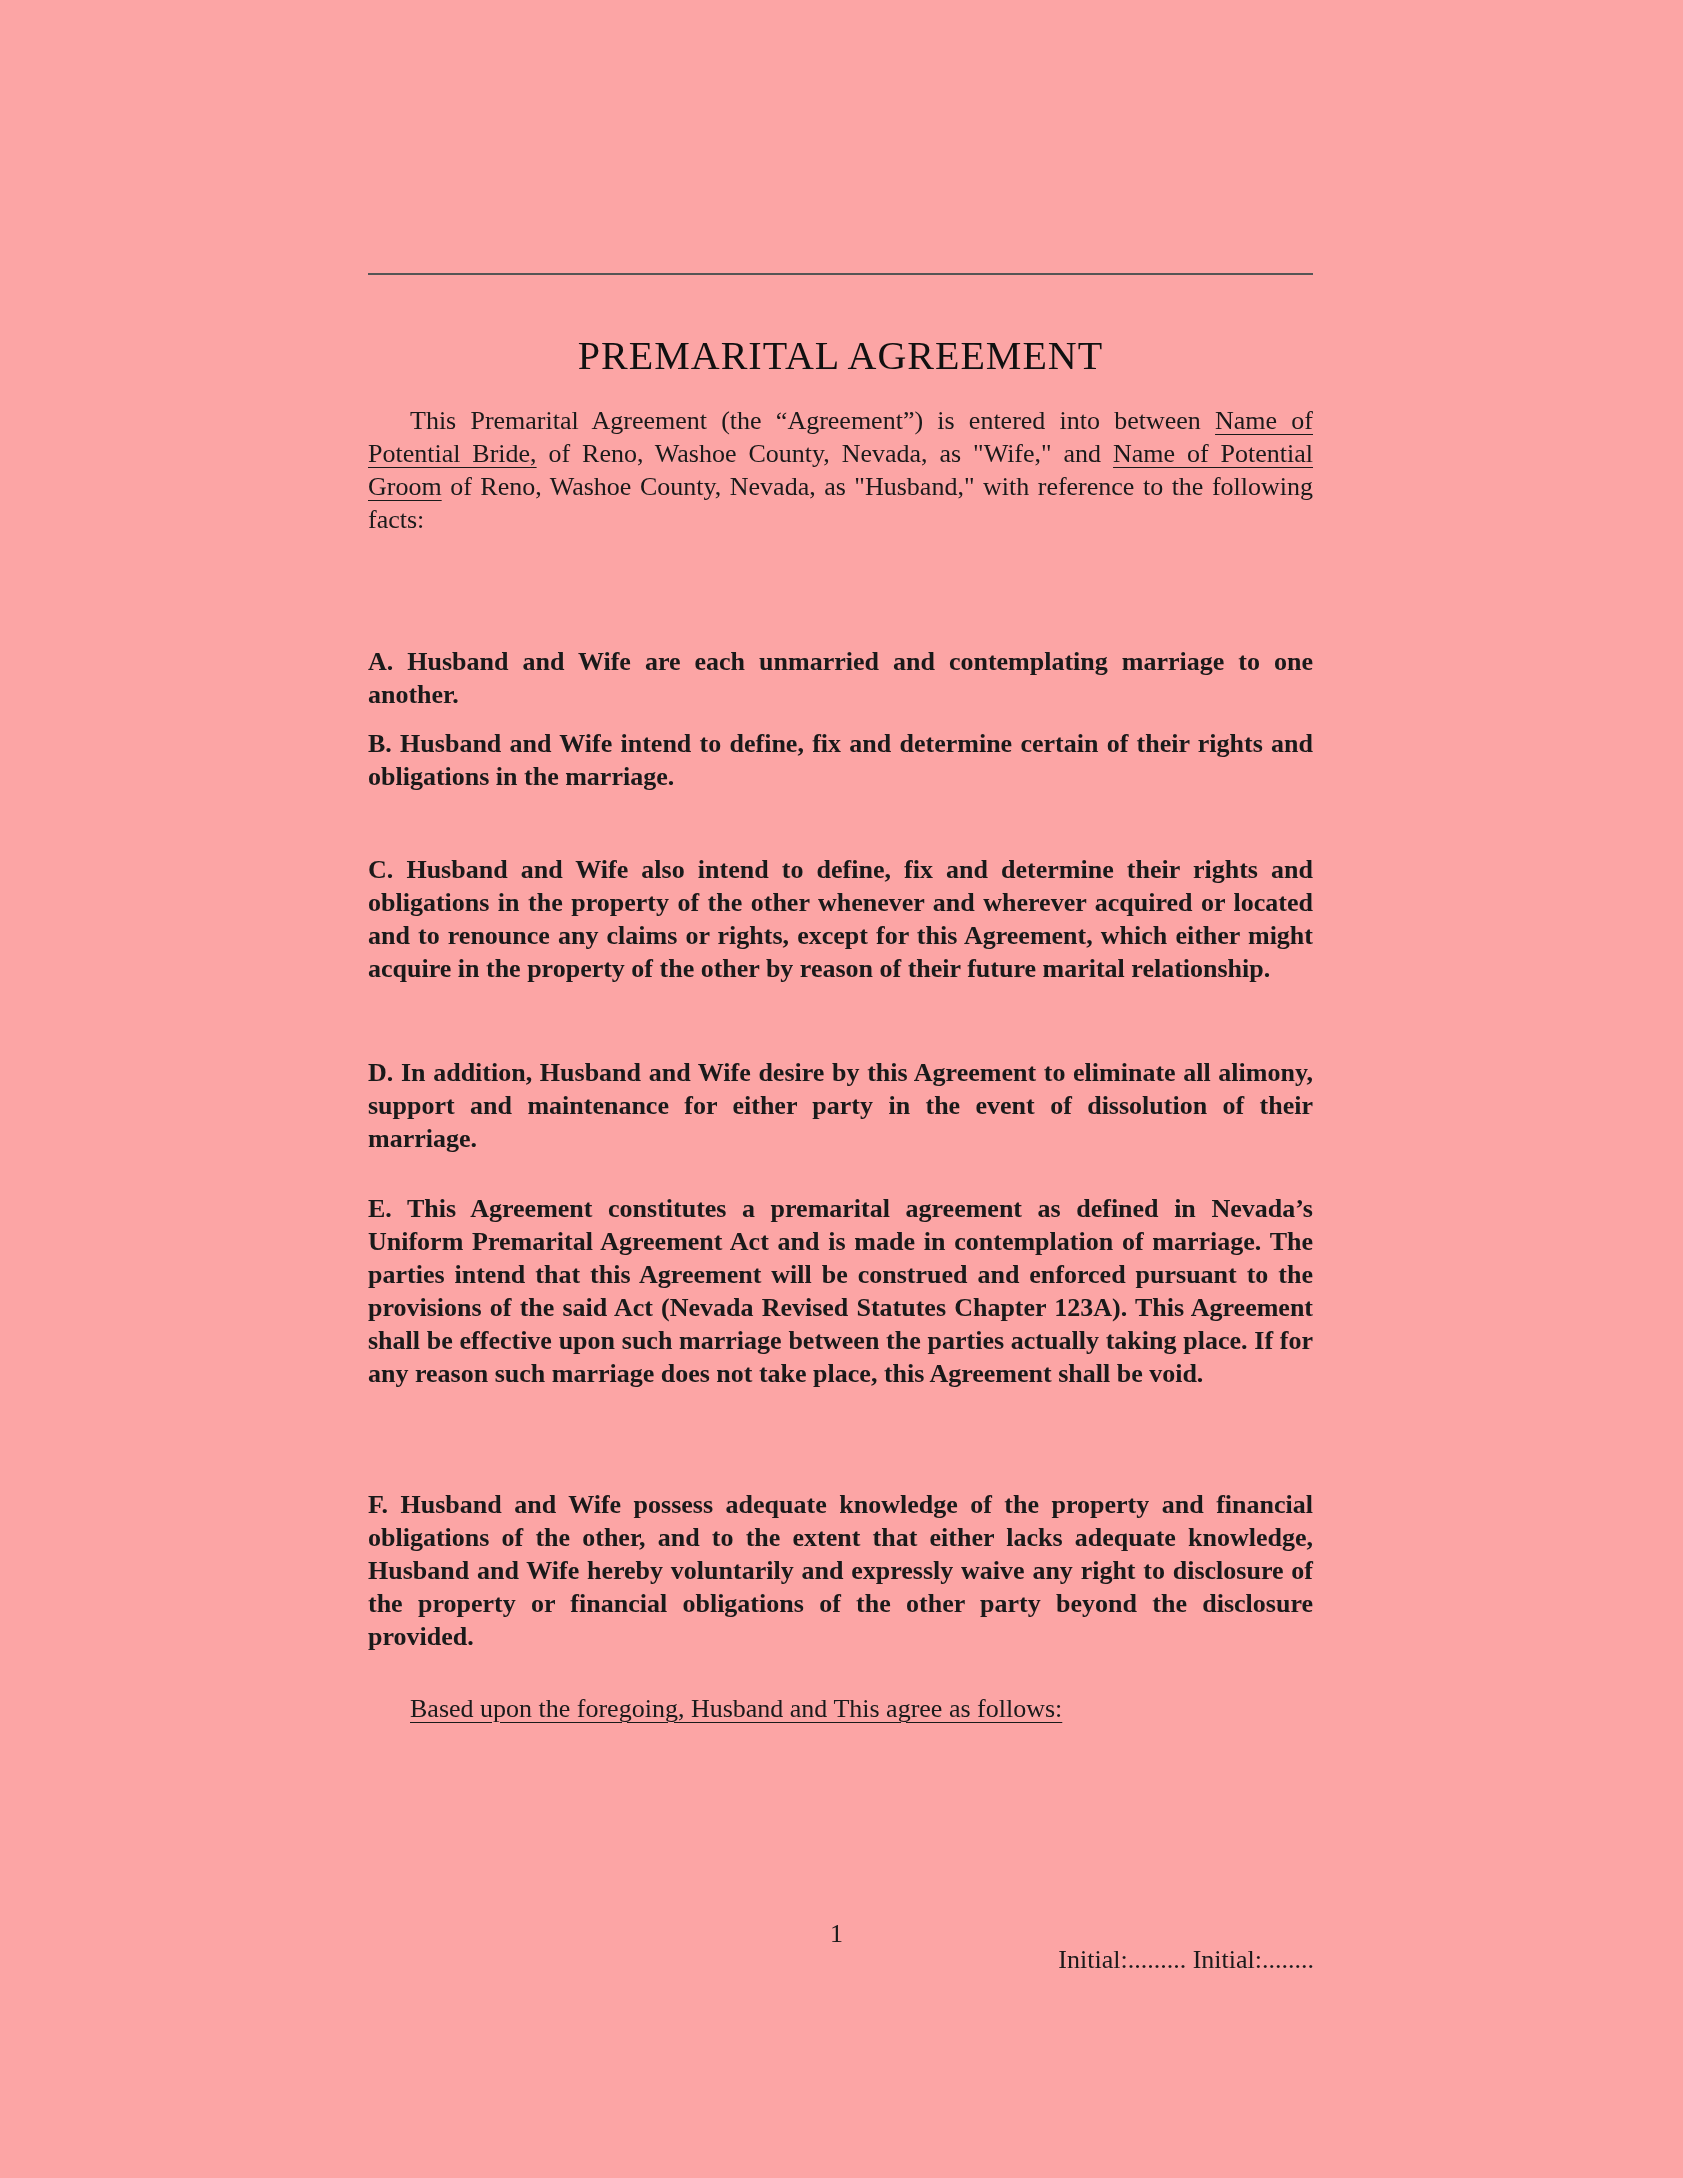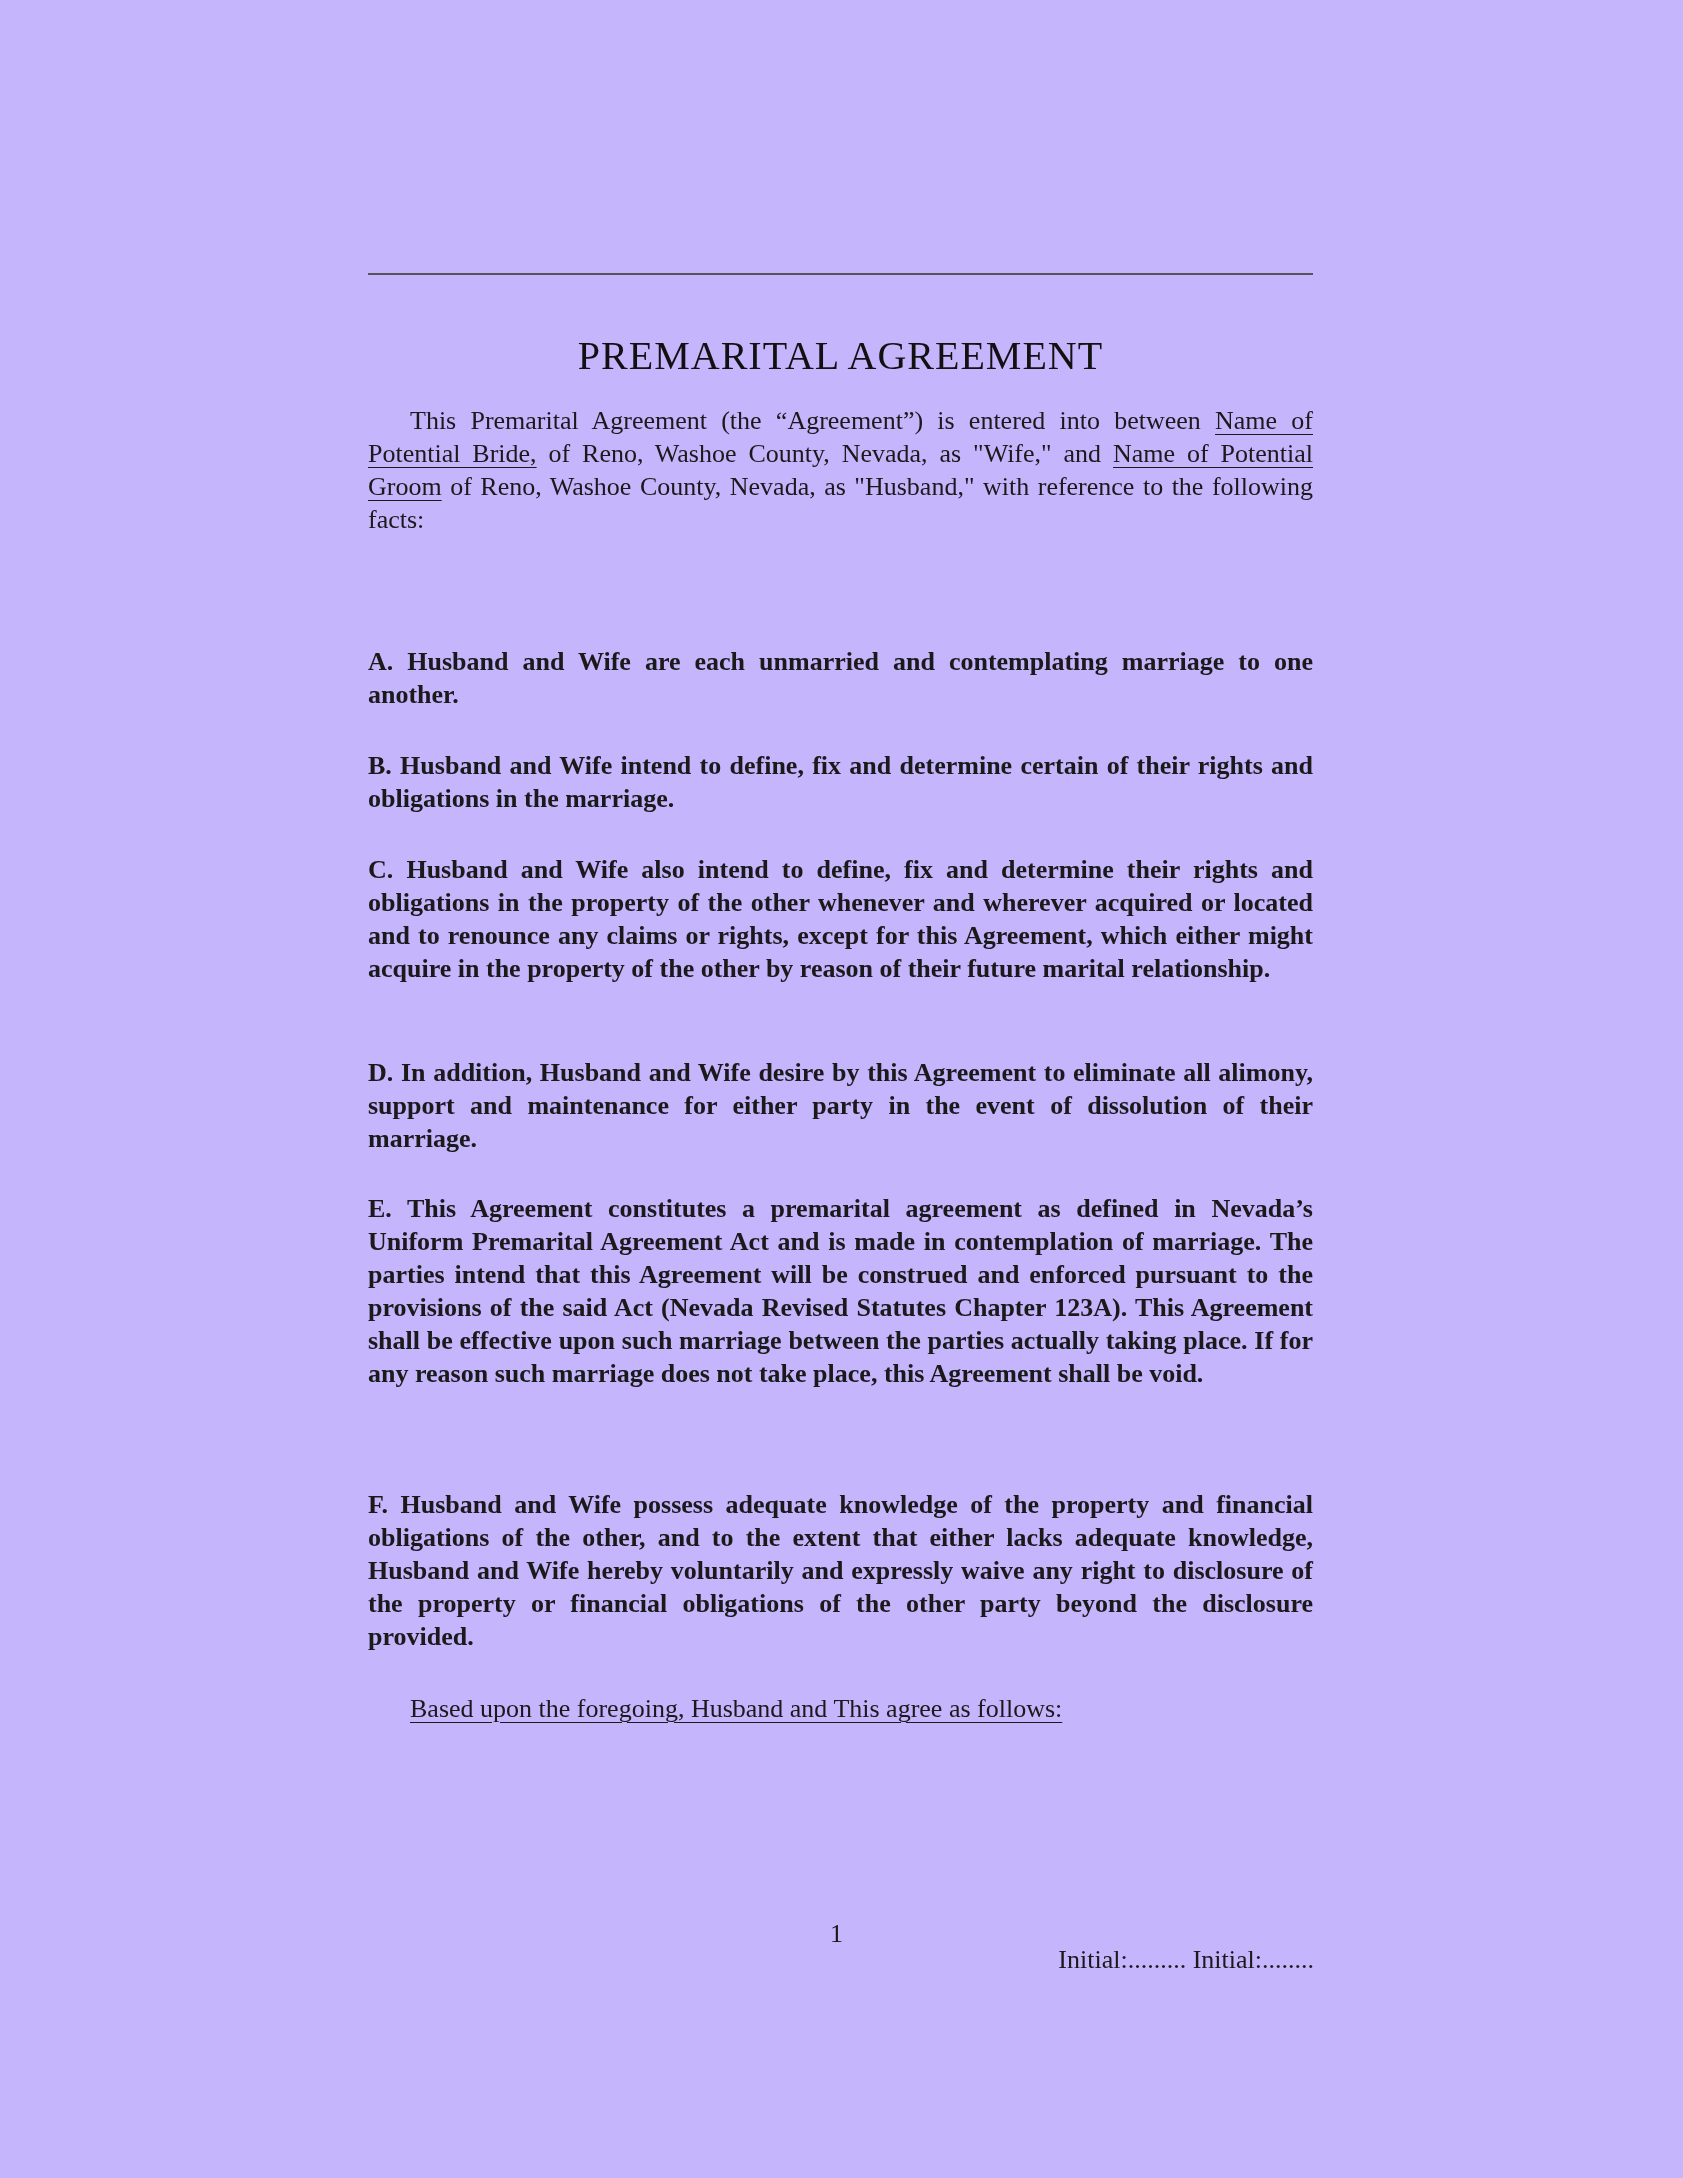--- a/index.html
+++ b/index.html
@@ -1,17 +1,17 @@
 <!DOCTYPE html>
 <html><head>
 <meta charset="utf-8">
 <style>
   html, body { margin: 0; padding: 0; background: #ffffff; }
   body { width: 1683px; height: 2178px; position: relative; overflow: hidden; }
-  .page { position: absolute; left: 0; top: 0; width: 1683px; height: 2178px; background: #c4b5fd; }
+  .page { position: absolute; left: 0; top: 0; width: 1683px; height: 2178px; background: #fca5a5; }
   .rule { position: absolute; left: 368px; top: 273px; width: 945px; height: 2px; background: #555555; }
   .title {
     position: absolute; left: 368px; top: 335px; width: 945px; text-align: center;
     font-family: "Liberation Serif", "DejaVu Serif", serif; font-size: 40px; color: #111;
     letter-spacing: 1px; line-height: 42px;
   }
   .text {
     position: absolute; left: 368px; width: 945px;
     font-family: "Liberation Serif", "DejaVu Serif", serif; font-size: 26px; line-height: 33px;
     color: #1a1a1a; text-align: justify; hyphens: auto;
@@ -34,21 +34,21 @@
   <div class="rule"></div>
 
   <div class="title">PREMARITAL AGREEMENT</div>
 
   <div class="text indent" style="top:404px;">
     <span>This Premarital Agreement (the “Agreement”) is entered into between </span><span class="u">Name of Potential Bride,</span><span> of Reno, Washoe County, Nevada, as "Wife," and </span><span class="u">Name of Potential Groom</span><span> of Reno, Washoe County, Nevada, as "Husband," with reference to the following facts:</span>
   </div>
 
 
   <div class="text bold" style="top:645px;">A. Husband and Wife are each unmarried and contemplating marriage to one another.</div>
-  <div class="text bold" style="top:749px;">B. Husband and Wife intend to define, fix and determine certain of their rights and obligations in the marriage.</div>
+  <div class="text bold" style="top:727px;">B. Husband and Wife intend to define, fix and determine certain of their rights and obligations in the marriage.</div>
   <div class="text bold" style="top:853px;">C. Husband and Wife also intend to define, fix and determine their rights and obligations in the property of the other whenever and wherever acquired or located and to renounce any claims or rights, except for this Agreement, which either might acquire in the property of the other by reason of their future marital relationship.</div>
   <div class="text bold" style="top:1056px;">D. In addition, Husband and Wife desire by this Agreement to eliminate all alimony, support and maintenance for either party in the event of dissolution of their marriage.</div>
   <div class="text bold" style="top:1192px;">E. This Agreement constitutes a premarital agreement as defined in Nevada’s Uniform Premarital Agreement Act and is made in contemplation of marriage. The parties intend that this Agreement will be construed and enforced pursuant to the provisions of the said Act (Nevada Revised Statutes Chapter 123A). This Agreement shall be effective upon such marriage between the parties actually taking place. If for any reason such marriage does not take place, this Agreement shall be void.</div>
   <div class="text bold" style="top:1488px;">F. Husband and Wife possess adequate knowledge of the property and financial obligations of the other, and to the extent that either lacks adequate knowledge, Husband and Wife hereby voluntarily and expressly waive any right to disclosure of the property or financial obligations of the other party beyond the disclosure provided.</div>
 
   <div class="text indent" style="top:1692px;">
     <span class="u">Based upon the foregoing, Husband and This agree as follows:</span>
   </div>
 
   <div class="footer-num">1</div>

